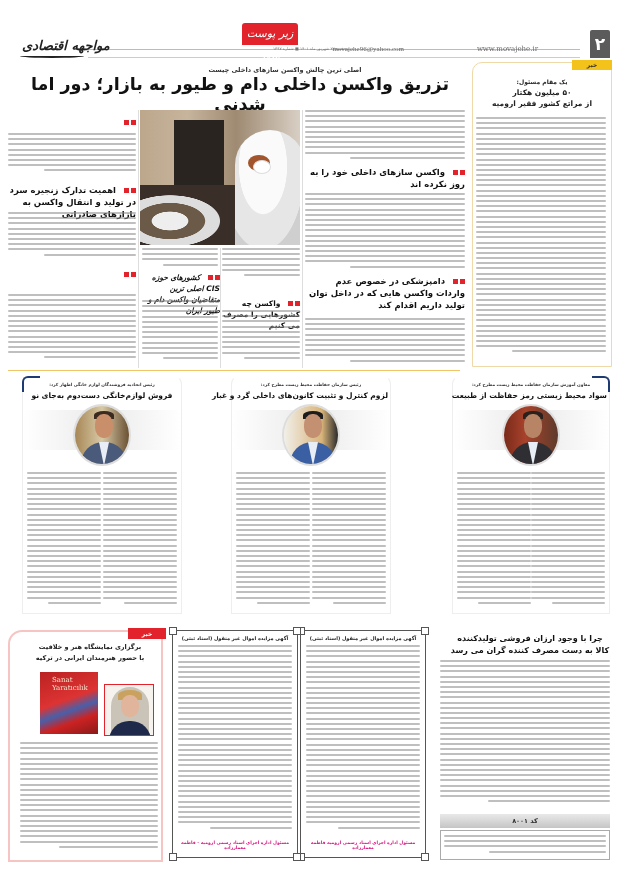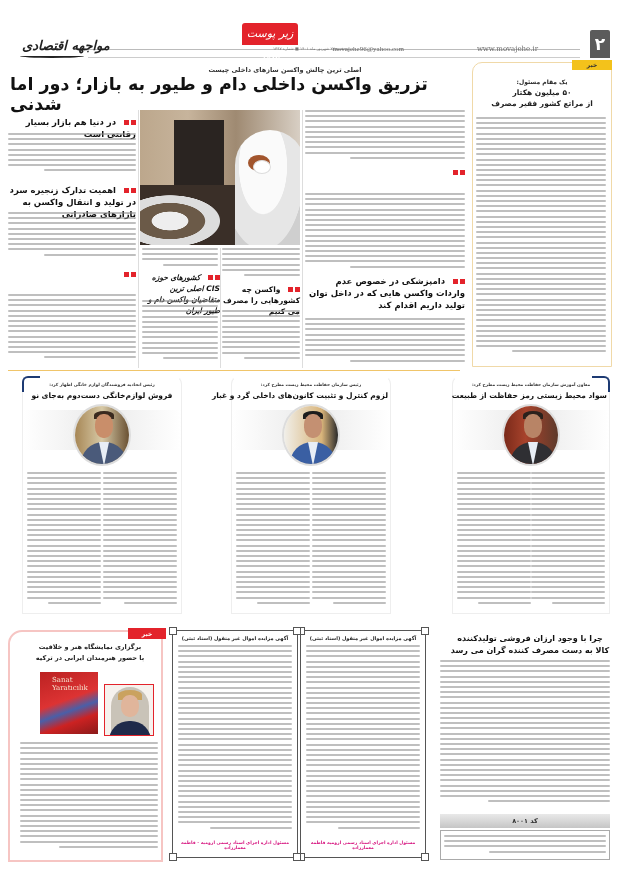--- a/index.html
+++ b/index.html
@@ -24,21 +24,21 @@
   .mast-logo-swoosh { position: absolute; left: 20px; top: 54px; width: 64px; height: 4px; border-bottom: 2px solid #222; border-radius: 0 0 50% 50%; }
 
   
   .side-box { position: absolute; right: 8px; top: 62px; width: 140px; height: 305px; border: 1px solid #f0d9a8; border-radius: 10px 0 0 0; background: #fff; }
   .side-tag { position: absolute; right: 8px; top: 60px; width: 40px; height: 10px; background: #f3c21b; color: #333; font-size: 6px; font-weight: bold; text-align: center; line-height: 10px; }
   .side-kicker { position: absolute; right: 20px; top: 78px; width: 116px; text-align: center; font-size: 6px; font-weight: bold; }
   .side-title { position: absolute; right: 14px; top: 87px; width: 128px; text-align: center; font-size: 7.5px; font-weight: bold; line-height: 11px; }
 
   
   .kicker { position: absolute; left: 140px; top: 66px; width: 290px; text-align: center; font-size: 6.5px; font-weight: bold; color: #333; }
-  .headline { position: absolute; left: 10px; top: 74px; width: 460px; text-align: left; font-size: 17.5px; font-weight: bold; color: #111; letter-spacing: -0.3px; }
+  .headline { position: absolute; left: 10px; top: 74px; width: 460px; text-align: center; font-size: 17.5px; font-weight: bold; color: #111; letter-spacing: -0.3px; }
 
   
   .photo { position: absolute; left: 140px; top: 110px; width: 160px; height: 135px; overflow: hidden; background: #b9a48c; }
   .photo .wall { position: absolute; inset: 0; background: linear-gradient(90deg,#bca78c 0%,#c7b49c 30%,#9f8a72 60%,#d8cfc4 100%); }
   .photo .door { position: absolute; left: 34px; top: 10px; width: 50px; height: 85px; background: #2a2421; }
   .photo .goats { position: absolute; left: 0; top: 75px; width: 100px; height: 60px; background: radial-gradient(ellipse at 30% 60%, #eee 0 18%, #6b5a48 19% 35%, #ddd 36% 50%, #3a2f28 51% 100%); }
   .photo .suit { position: absolute; left: 95px; top: 20px; width: 70px; height: 120px; background: radial-gradient(ellipse at 40% 30%, #fafafa 0 40%, #e6e6e6 41% 70%, #cfcfcf 71%); border-radius: 35px 35px 0 0; }
   .photo .face { position: absolute; left: 108px; top: 45px; width: 22px; height: 16px; background: #a2552d; border-radius: 50%; }
   .photo .mask { position: absolute; left: 113px; top: 50px; width: 18px; height: 14px; background: #fff; border-radius: 50%; border: 1px solid #ddd; }
 
@@ -96,21 +96,21 @@
   <div class="section-badge">زیر پوست شهر</div>
   <div class="mast-logo">مواجهه اقتصادی</div>
   <div class="mast-logo-swoosh"></div>
 </div>
 
 <div class="side-box"></div>
 <div class="side-tag">خبر</div>
 <div class="side-kicker">یک مقام مسئول:</div>
 <div class="side-title">
   <div>۵۰ میلیون هکتار</div>
-  <div>از مراتع کشور فقیر مصرف</div>
+  <div>از مراتع کشور فقیر ارومیه</div>
 </div>
 <div class="lines" style="right:14px; top:117px; width:130px; height:245px;">
   <i></i>
     <i></i>
     <i></i>
     <i></i>
     <i></i>
     <i></i>
     <i></i>
     <i></i>
@@ -173,20 +173,21 @@
     <i></i>
     <i></i>
     <i></i>
     <i></i>
     <i></i>
     <i></i>
     <i class="s"></i>
 </div>
 <div class="sub" style="left:305px; top:166px; width:160px;">
   <span class="sq"></span><span class="sq"></span>
+  <span>واکسن سازهای داخلی خود را به روز نکرده اند</span>
 </div>
 <div class="lines" style="left:305px; top:193px; width:160px; height:80px;">
   <i></i>
     <i></i>
     <i></i>
     <i></i>
     <i></i>
     <i></i>
     <i></i>
     <i></i>
@@ -217,21 +218,21 @@
 <div class="col-divider" style="left:302px; top:110px; height:258px;"></div>
 <div class="lines" style="left:222px; top:248px; width:78px; height:0;"></div>
 <div class="lines" style="left:222px; top:248px; width:78px; height:36px;">
   <i></i>
     <i></i>
     <i></i>
     <i></i>
     <i></i>
     <i class="s"></i>
 </div>
-<div class="sub" style="left:222px; top:284px; width:78px; font-size:7.5px; line-height:11px;">
+<div class="sub" style="left:222px; top:298px; width:78px; font-size:7.5px; line-height:11px;">
   <span class="sq"></span><span class="sq"></span>
   <span>واکسن چه کشورهایی را مصرف می کنیم</span>
 </div>
 <div class="lines" style="left:222px; top:310px; width:78px; height:58px;">
   <i></i>
     <i></i>
     <i></i>
     <i></i>
     <i></i>
     <i></i>
@@ -263,21 +264,20 @@
     <i></i>
     <i></i>
     <i></i>
     <i></i>
     <i class="s"></i>
 </div>
 
 <div class="col-divider" style="left:138px; top:110px; height:258px;"></div>
 <div class="sub" style="left:8px; top:116px; width:128px;">
   <span class="sq"></span><span class="sq"></span>
-  <span>در دنیا هم بازار بسیار رقابتی است</span>
 </div>
 <div class="lines" style="left:8px; top:133px; width:128px; height:44px;">
   <i></i>
     <i></i>
     <i></i>
     <i></i>
     <i></i>
     <i></i>
     <i></i>
     <i class="s"></i>

